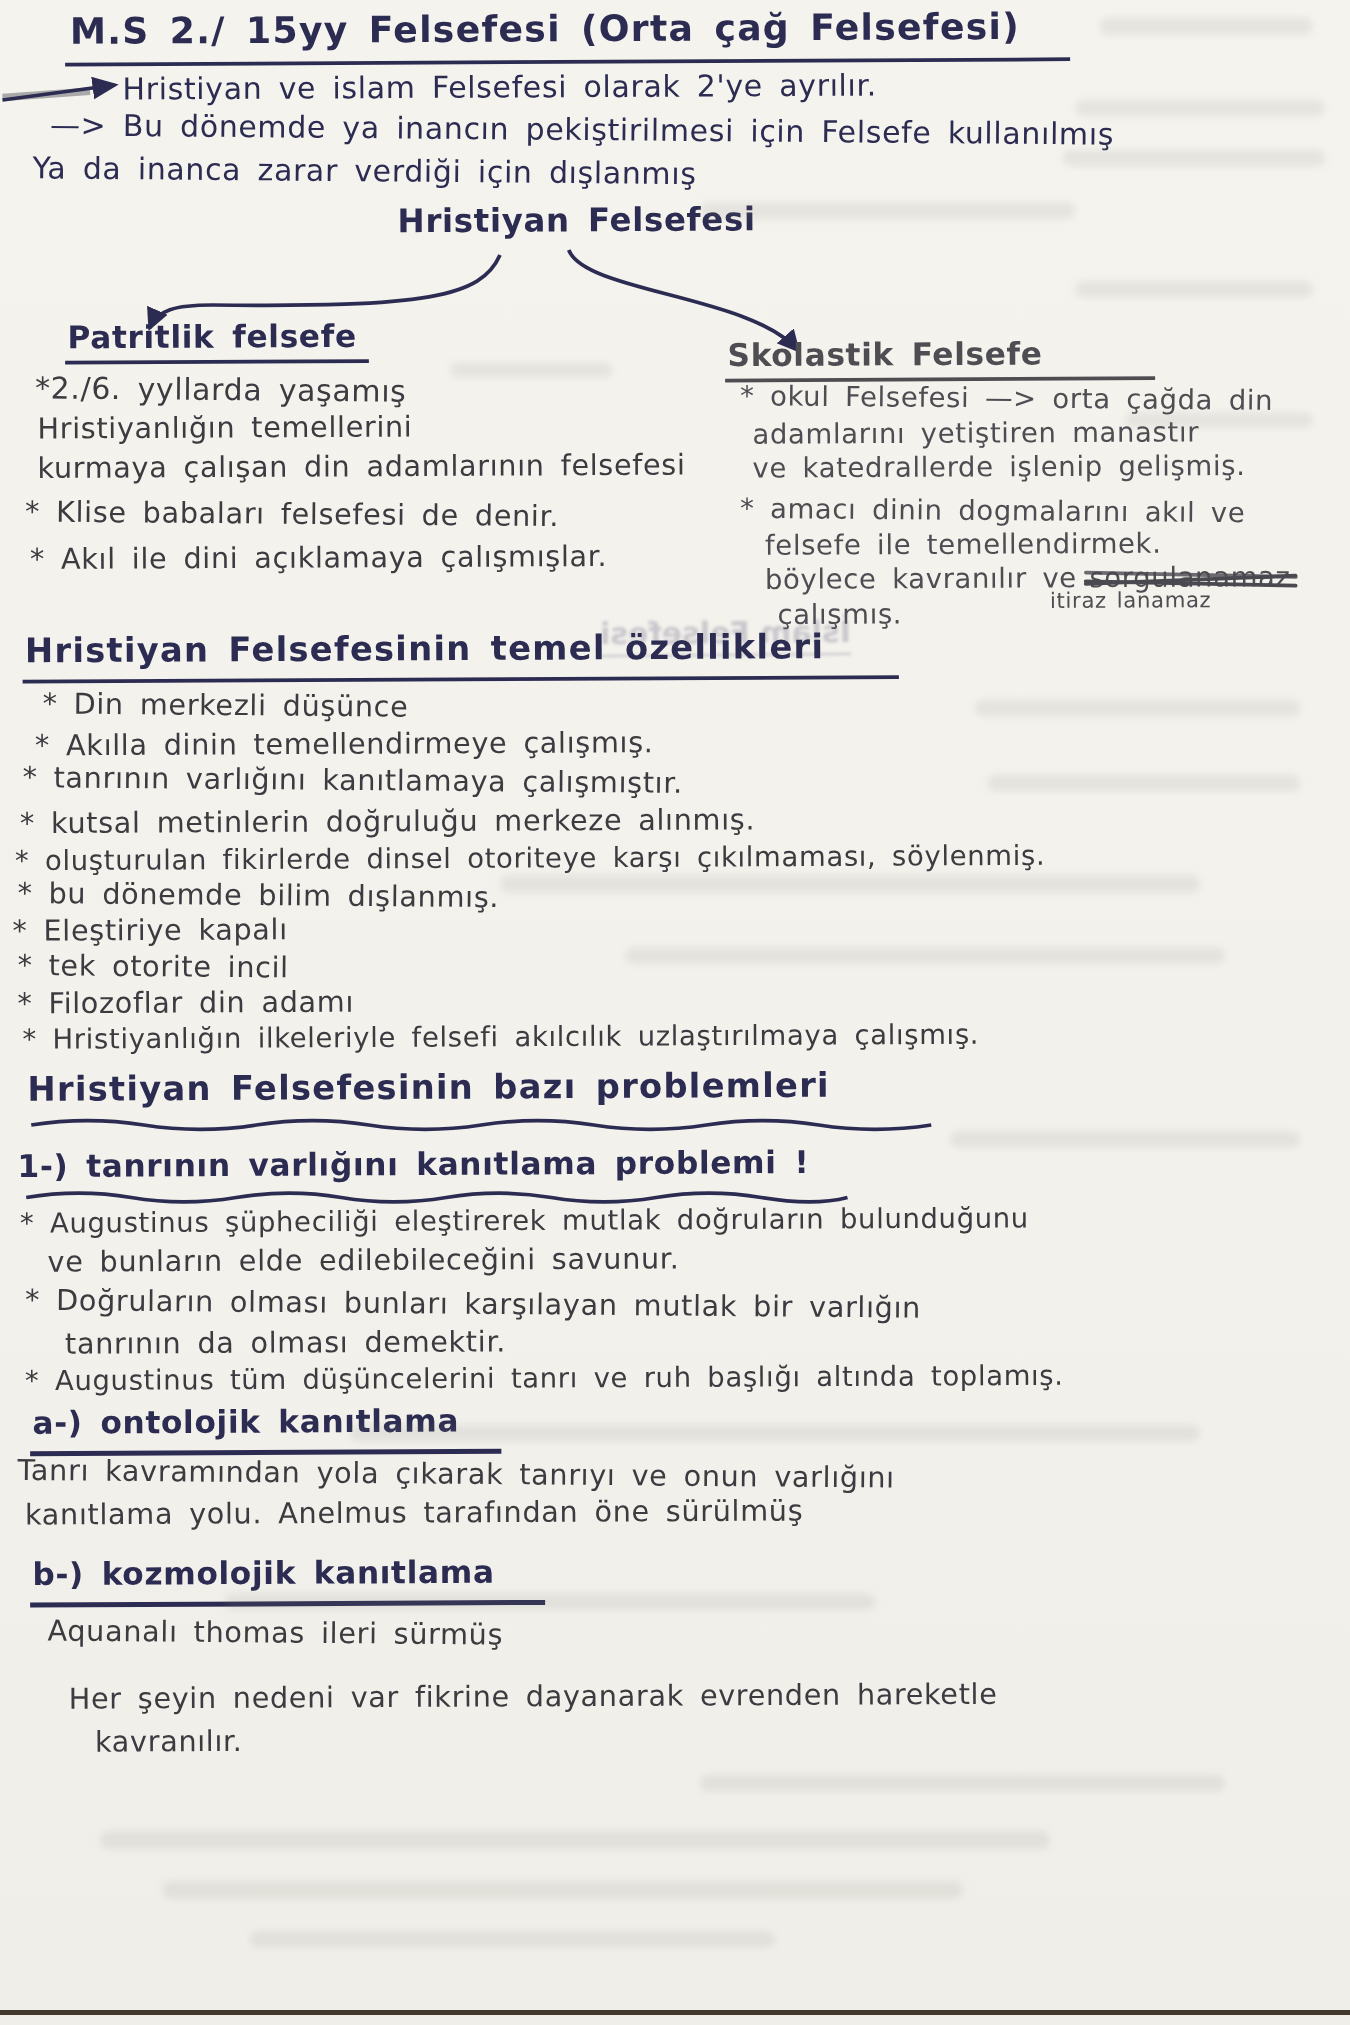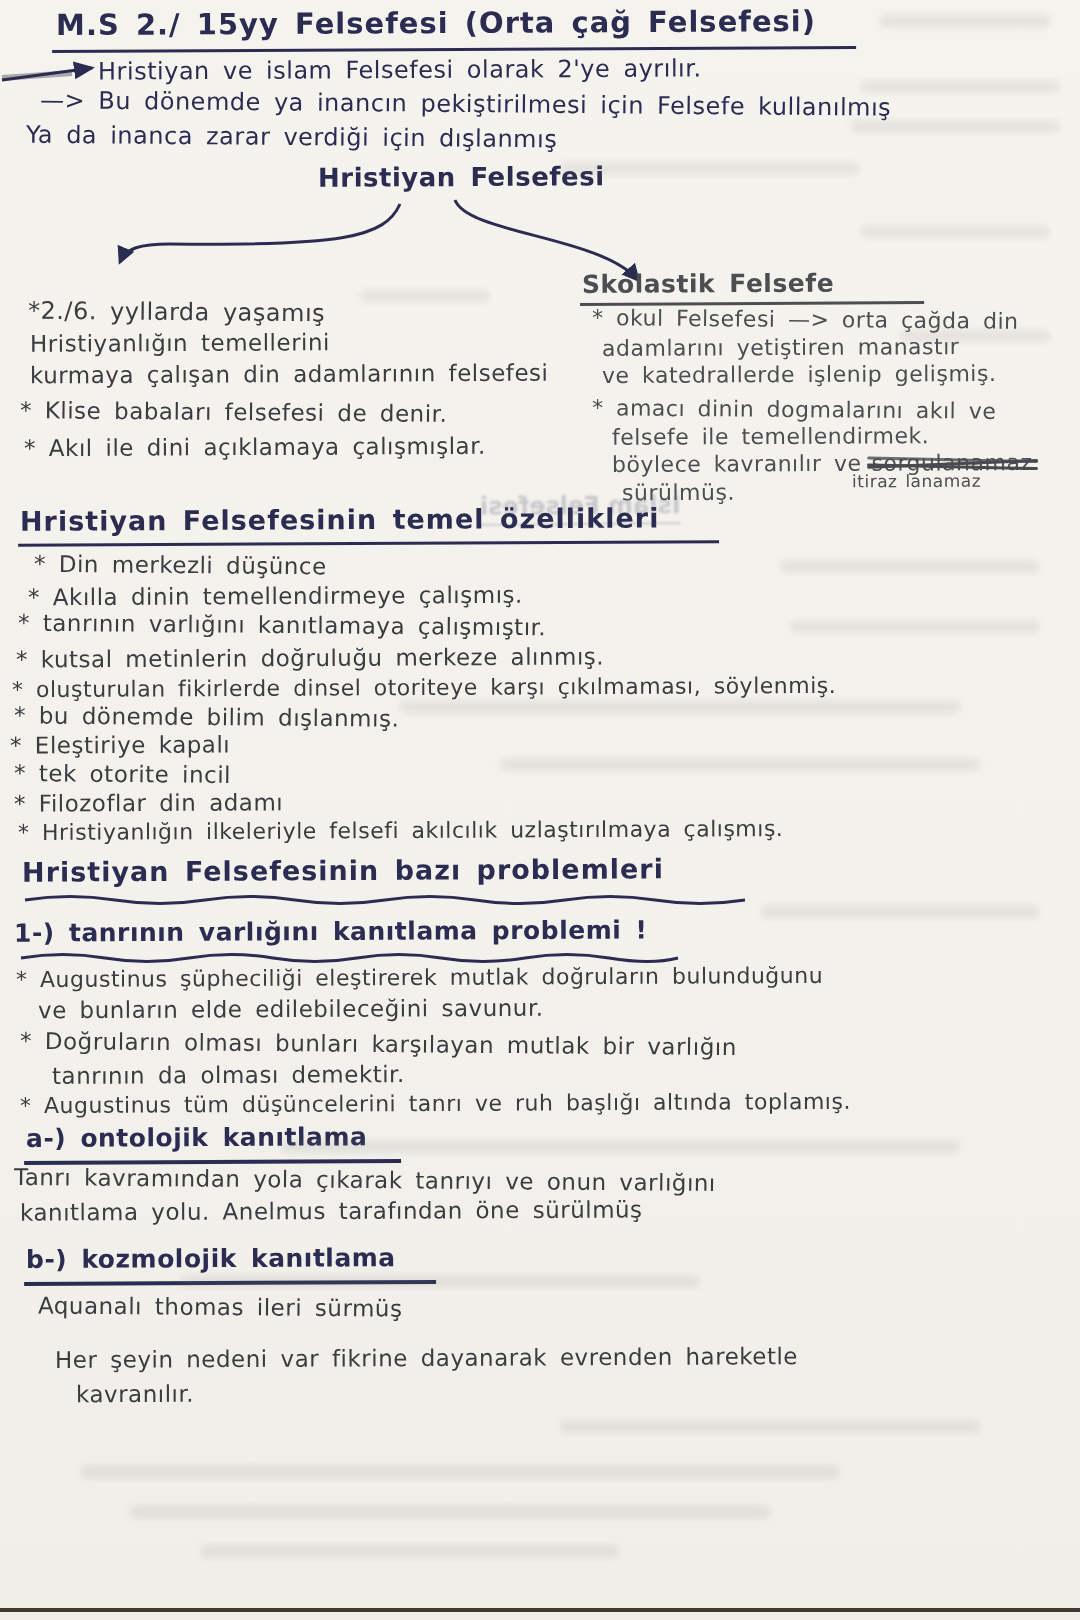--- a/index.html
+++ b/index.html
@@ -91,35 +91,36 @@
   <svg style="left:90px;top:196px;" width="600" height="110">
     <defs>
       <marker id="ah2" markerWidth="10" markerHeight="10" refX="5" refY="3" orient="auto">
         <path d="M0,0 L6,3 L0,6 Z" fill="#2c2c52"></path>
       </marker>
     </defs>
     <path d="M310,8 C295,42 250,50 80,48 C50,48 36,52 30,66" stroke="#2c2c52" stroke-width="3" fill="none" marker-end="url(#ah2)"></path>
     <path d="M365,4 C378,38 510,40 548,84" stroke="#2c2c52" stroke-width="3" fill="none" marker-end="url(#ah2)"></path>
   </svg>
 
+  <div class="hw ink subtitle r-c" style="left:52px;top:256px;">Patritlik felsefe</div>
   <div class="hw r-b" style="left:28px;top:299px;font-size:24px;">*2./6. yyllarda yaşamış</div>
   <div class="hw r-c" style="left:30px;top:331px;">Hristiyanlığın temellerini</div>
   <div class="hw r-c" style="left:30px;top:362px;">kurmaya çalışan din adamlarının felsefesi</div>
   <div class="hw r-b" style="left:20px;top:400px;">* Klise babaları felsefesi de denir.</div>
   <div class="hw r-c" style="left:24px;top:435px;">* Akıl ile dini açıklamaya çalışmışlar.</div>
 
   <div class="hw pencil subtitle r-c" style="left:580px;top:270px;padding-right:90px;">Skolastik Felsefe</div>
   <div class="hw pencil r-b" style="left:592px;top:308px;font-size:22px;">* okul Felsefesi —&gt; orta çağda din</div>
   <div class="hw pencil r-c" style="left:602px;top:336px;font-size:22px;">adamlarını yetiştiren manastır</div>
   <div class="hw pencil r-c" style="left:602px;top:363px;font-size:22px;">ve katedrallerde işlenip gelişmiş.</div>
   <div class="hw pencil r-b" style="left:592px;top:398px;font-size:22px;">* amacı dinin dogmalarını akıl ve</div>
   <div class="hw pencil r-c" style="left:612px;top:425px;font-size:22px;">felsefe ile temellendirmek.</div>
   <div class="hw pencil r-c" style="left:612px;top:452px;font-size:22px;"><span>böylece kavranılır ve</span><span class="scribble">sorgulanamaz</span></div>
-  <div class="hw pencil small r-c" style="left:840px;top:472px;margin-left:12px;">itiraz lanamaz</div>
-  <div class="hw pencil r-c" style="left:622px;top:481px;font-size:22px;">sürülmüş.</div>
+  <div class="hw pencil small r-c" style="left:840px;top:472px;">itiraz lanamaz</div>
+  <div class="hw pencil r-c" style="left:622px;top:481px;font-size:22px;">çalışmış.</div>
 
   <div class="ghost" style="left:480px;top:492px;">İslam Felsefesi</div>
 
   <div class="hw ink heading underlined r-c" style="left:18px;top:505px;padding-right:60px;">Hristiyan Felsefesinin temel özellikleri</div>
   <div class="hw r-b" style="left:34px;top:553px;">* Din merkezli düşünce</div>
   <div class="hw r-c" style="left:28px;top:584px;">* Akılla dinin temellendirmeye çalışmış.</div>
   <div class="hw r-b" style="left:18px;top:613px;">* tanrının varlığını kanıtlamaya çalışmıştır.</div>
   <div class="hw r-c" style="left:16px;top:646px;">* kutsal metinlerin doğruluğu merkeze alınmış.</div>
   <div class="hw r-c" style="left:12px;top:676px;font-size:22px;">* oluşturulan fikirlerde dinsel otoriteye karşı çıkılmaması, söylenmiş.</div>
   <div class="hw r-b" style="left:14px;top:705px;">* bu dönemde bilim dışlanmış.</div>

